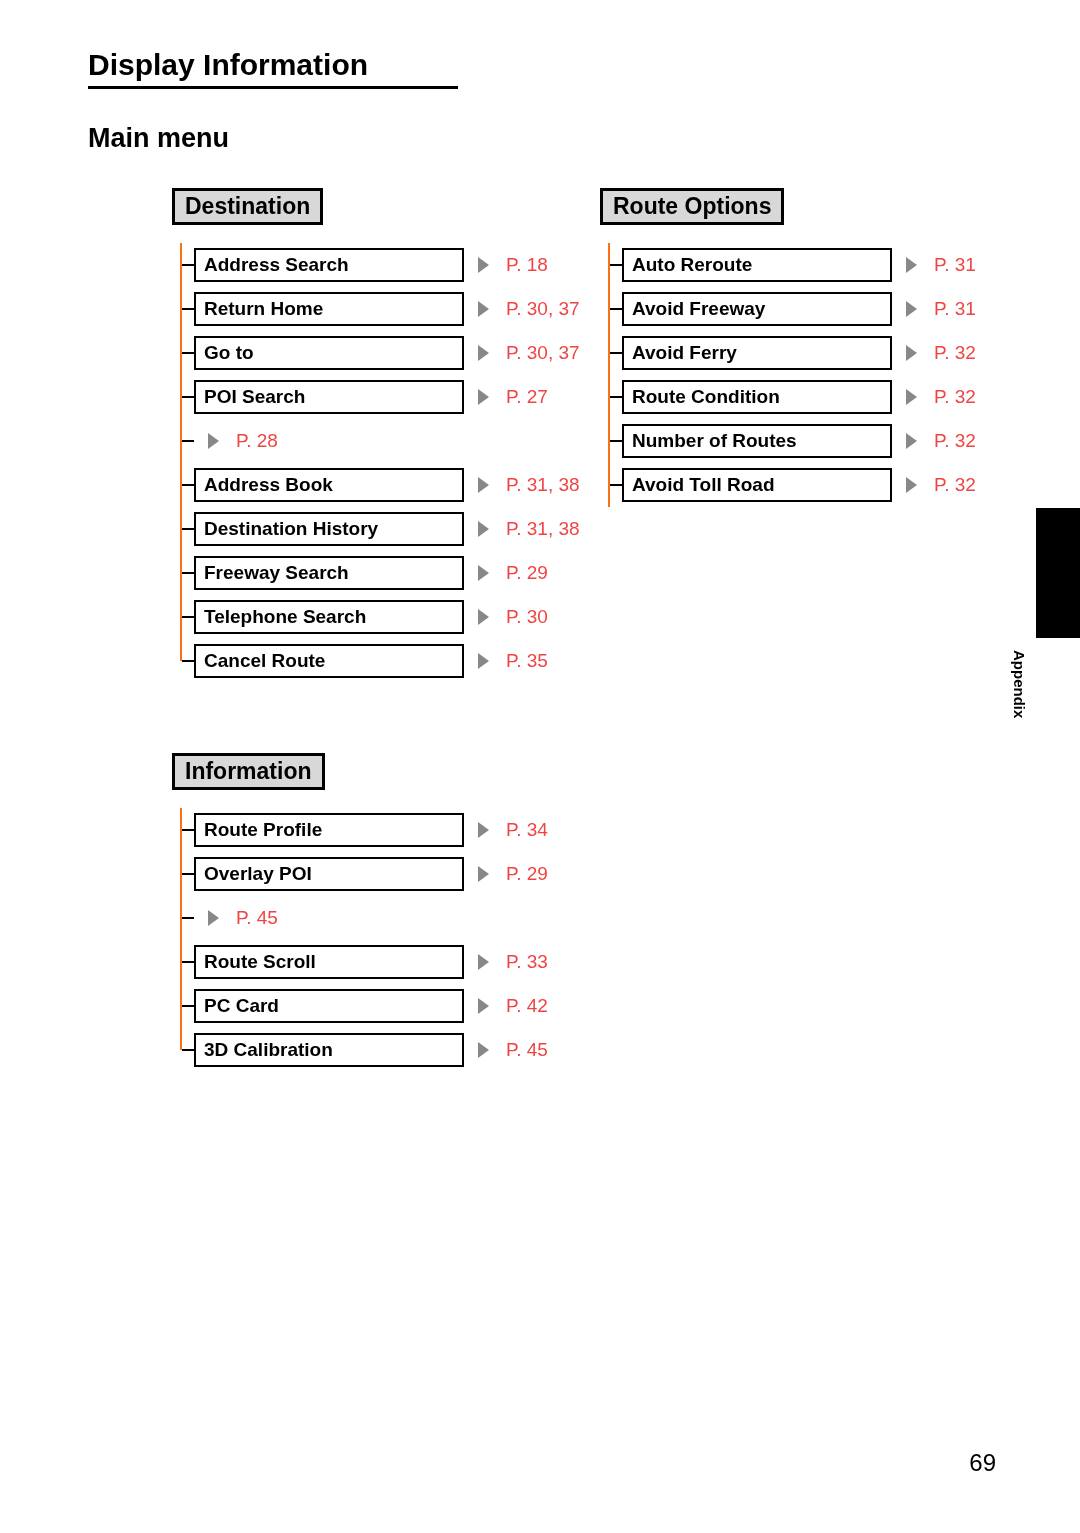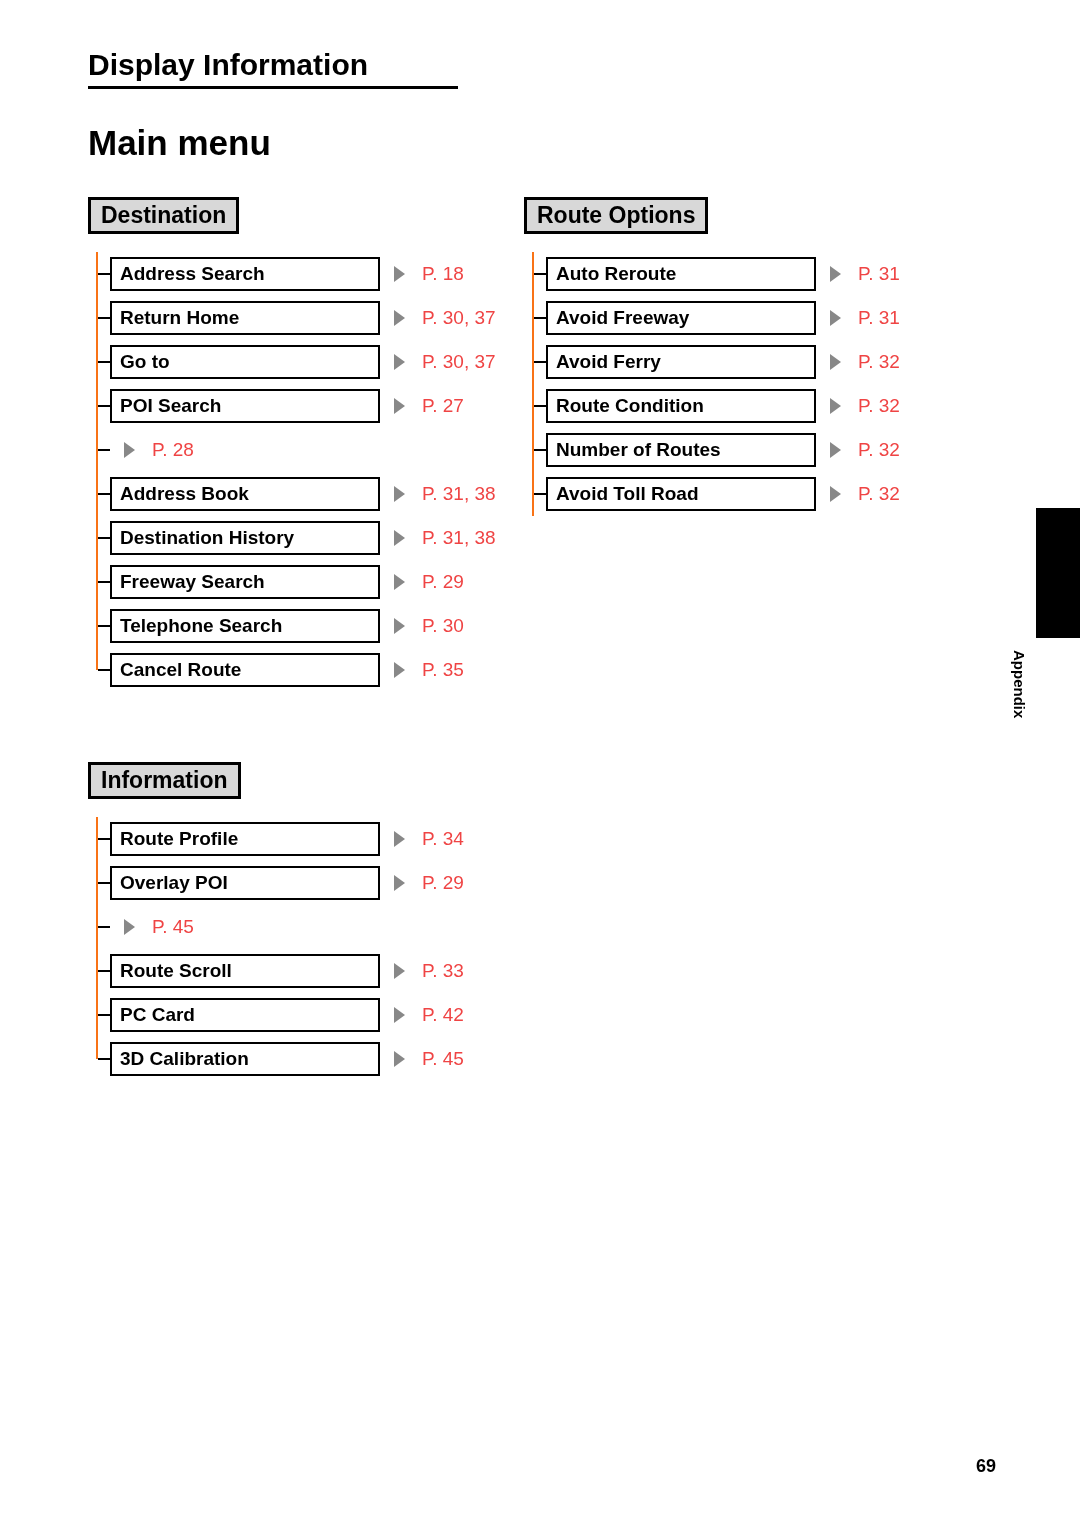--- a/index.html
+++ b/index.html
@@ -18,28 +18,29 @@
   }
   .title {
     font-size: 30px;
     font-weight: bold;
     border-bottom: 3px solid #000;
     display: inline-block;
     padding-bottom: 4px;
     padding-right: 90px;
   }
   .subtitle {
-    font-size: 35px;
+    font-size: 27px;
     font-weight: bold;
     margin-top: 34px;
   }
   .columns {
     display: flex;
-    gap: 36px;
+    gap: 28px;
     margin-top: 10px;
+    justify-content: flex-end;
   }
   .col {
     width: 400px;
     flex: 0 0 400px;
   }
   .section {
     margin-top: 24px;
   }
   .section-header {
     display: inline-block;
@@ -114,22 +115,22 @@
     right: 52px;
     top: 650px;
     font-size: 15px;
     font-weight: bold;
     writing-mode: vertical-rl;
   }
   .page-number {
     position: absolute;
     right: 84px;
     bottom: 56px;
-    font-size: 18px;
-    font-weight: bold;
+    font-size: 24px;
+    font-weight: normal;
   }
 </style>
 </head>
 <body>
 
 <div class="page">
 
   <div class="title">Display Information</div>
   <div class="subtitle">Main menu</div>
 

